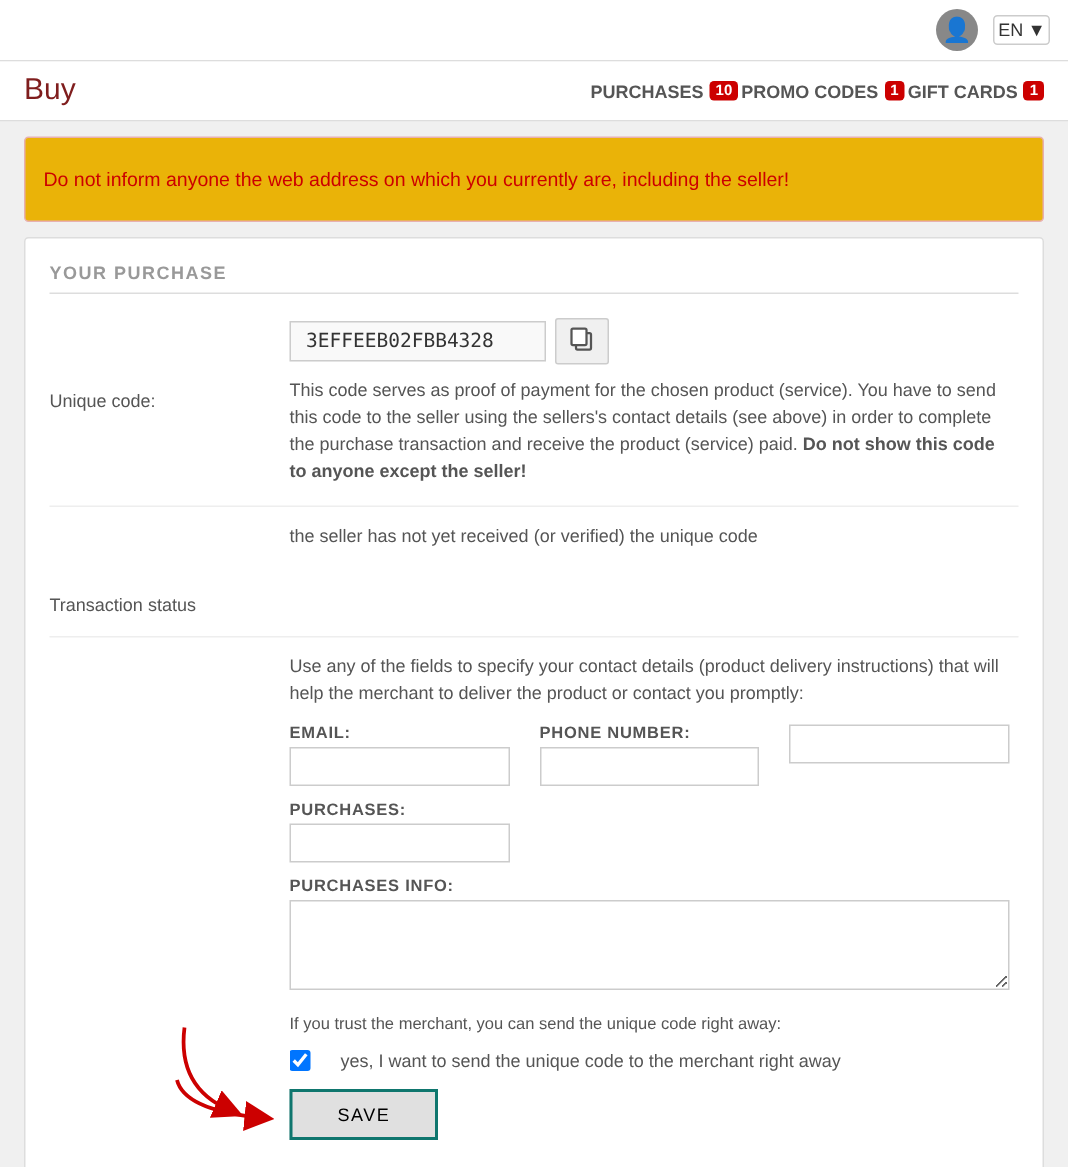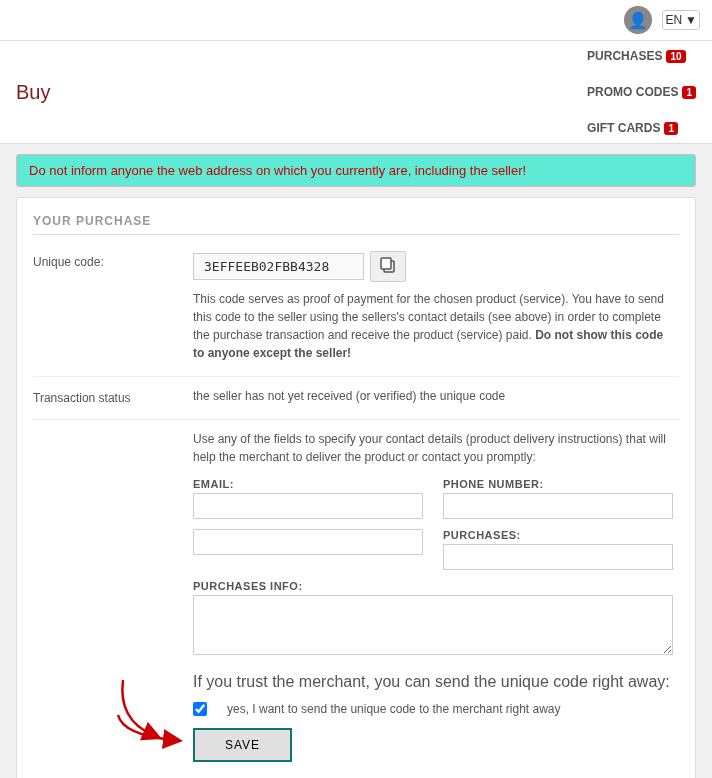--- a/index.html
+++ b/index.html
@@ -48,23 +48,22 @@
       gap: 20px;
     }
     .header-title {
       font-size: 20px;
       font-weight: normal;
       color: #7f1d1d;
       flex: 1;
     }
     .header-nav {
       display: flex;
-      gap: 22px;
-      align-items: flex-start;
-      flex-direction: column;
+      gap: 2px;
+      align-items: flex-end;
     }
     .nav-link {
       font-size: 12px;
       font-weight: bold;
       color: #555;
       text-decoration: none;
       text-transform: uppercase;
       cursor: pointer;
       display: flex;
       align-items: center;
@@ -72,25 +71,25 @@
     }
     .nav-badge {
       background: #cc0000;
       color: #fff;
       border-radius: 3px;
       font-size: 10px;
       font-weight: bold;
       padding: 1px 4px;
     }
     .alert-bar {
-      background: #5eead4;
+      background: #eab308;
       border: 1px solid #e8b0b0;
       border-radius: 3px;
       margin: 10px 16px;
-      padding: 8px 12px;
+      padding: 20px 12px;
       color: #cc0000;
       font-size: 13px;
     }
     .main-content {
       margin: 10px 16px;
       background: #fff;
       border: 1px solid #ddd;
       border-radius: 3px;
       padding: 16px;
     }
@@ -106,20 +105,21 @@
     .form-row {
       display: flex;
       margin-bottom: 14px;
     }
     .form-label {
       width: 160px;
       min-width: 160px;
       font-size: 12px;
       color: #555;
       padding-top: 4px;
+      margin-top: 44px;
     }
     .form-value {
       flex: 1;
     }
     .code-box {
       display: flex;
       align-items: center;
       gap: 6px;
       margin-bottom: 8px;
     }
@@ -156,21 +156,21 @@
     }
     .contact-desc {
       font-size: 12px;
       color: #555;
       line-height: 1.5;
       margin-bottom: 12px;
       max-width: 480px;
     }
     .fields-grid {
       display: grid;
-      grid-template-columns: 1fr 1fr;
+      grid-template-columns: 1fr 1fr 1fr;
       gap: 10px 20px;
       margin-bottom: 10px;
       max-width: 480px;
     }
     .field-group label {
       display: block;
       font-size: 11px;
       font-weight: bold;
       color: #555;
       margin-bottom: 3px;
@@ -198,21 +198,21 @@
     .additional-info-group textarea {
       width: 100%;
       border: 1px solid #ccc;
       padding: 5px 8px;
       font-size: 12px;
       height: 60px;
       resize: vertical;
       outline: none;
     }
     .trust-section {
-      font-size: 16px;
+      font-size: 11px;
       color: #555;
       margin-bottom: 8px;
       line-height: 1.5;
     }
     .checkbox-row {
       display: flex;
       align-items: center;
       gap: 20px;
       margin-bottom: 12px;
       font-size: 12px;

